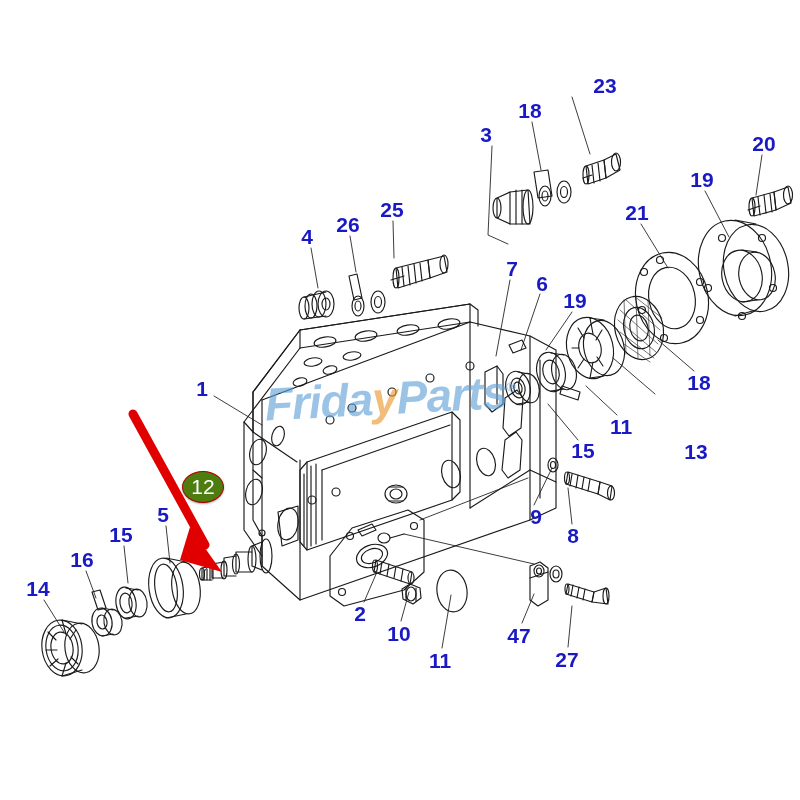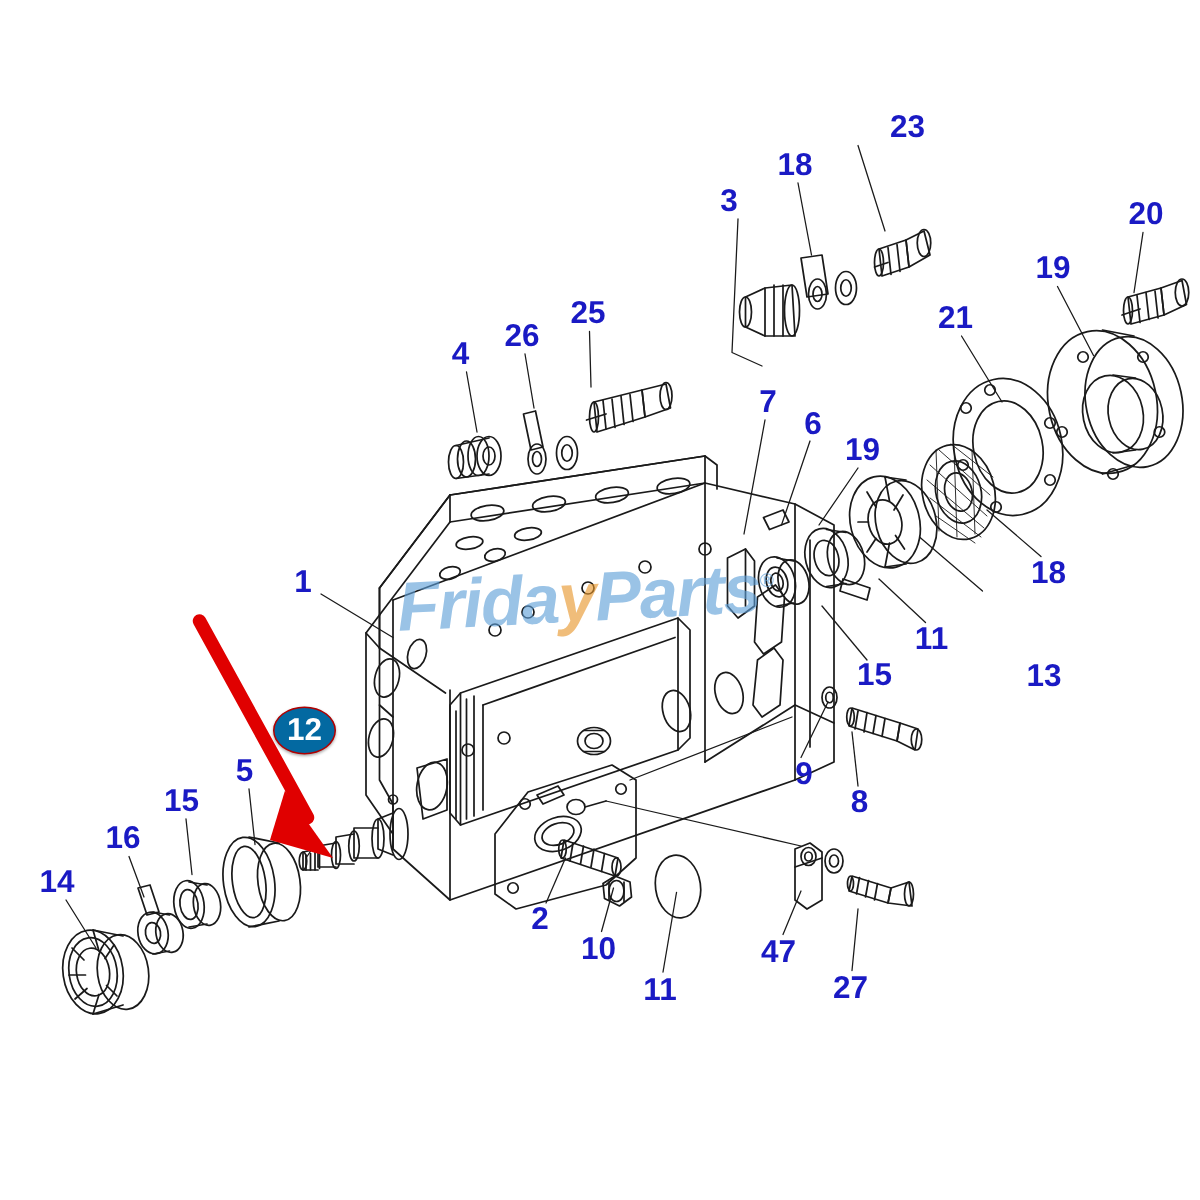--- a/index.html
+++ b/index.html
@@ -35,25 +35,25 @@
     white-space: nowrap;
     transform: translate(-50%, -50%);
     letter-spacing: 0px;
   }
   .badge-12 {
     position: absolute;
     transform: translate(-50%, -50%);
     width: 40px;
     height: 30px;
     border-radius: 50%;
-    background: #0369a1;
+    background: #4d7c0f;
     border: 1px solid #b00000;
     color: #ffffff;
     font-family: "Liberation Sans", sans-serif;
-    font-weight: bold;
+    font-weight: normal;
     font-size: 21px;
     display: flex;
     align-items: center;
     justify-content: center;
     box-shadow: 0 1px 2px rgba(0,0,0,0.35);
   }
   .watermark {
     position: absolute;
     transform: translate(-50%, -50%) rotate(-3deg);
     font-family: "Liberation Sans", sans-serif;

